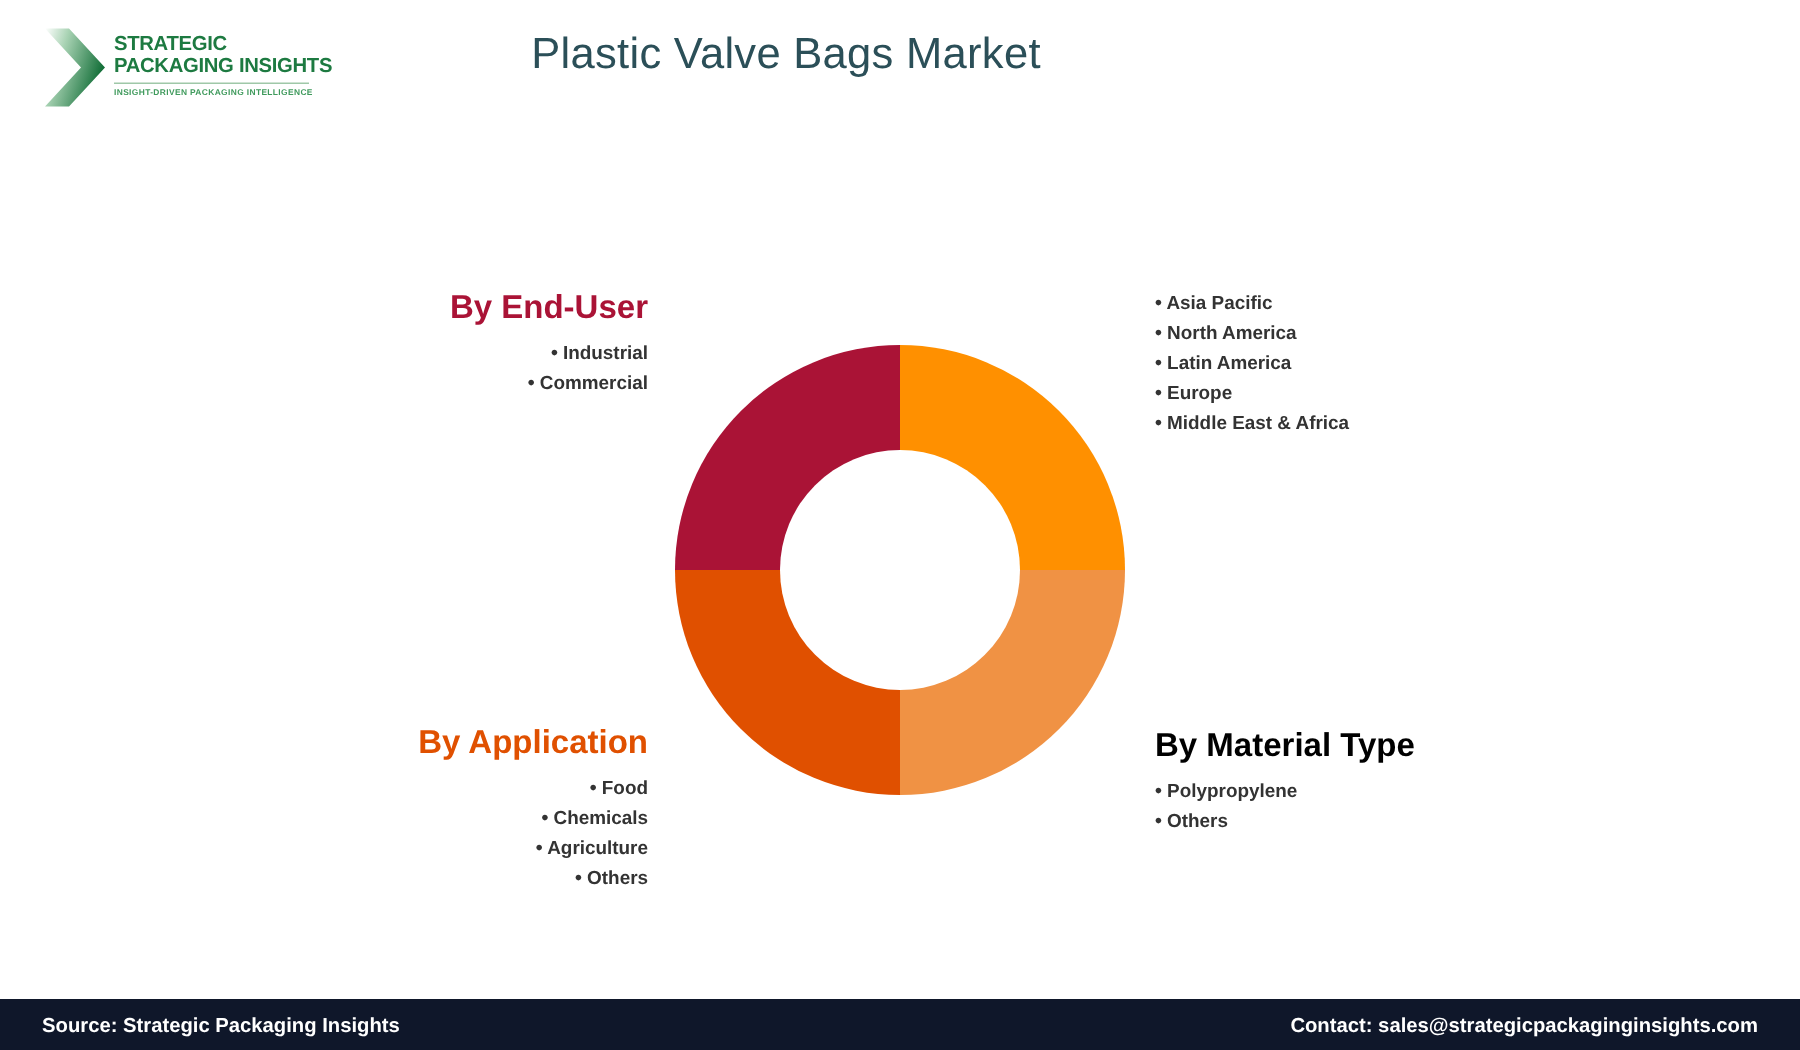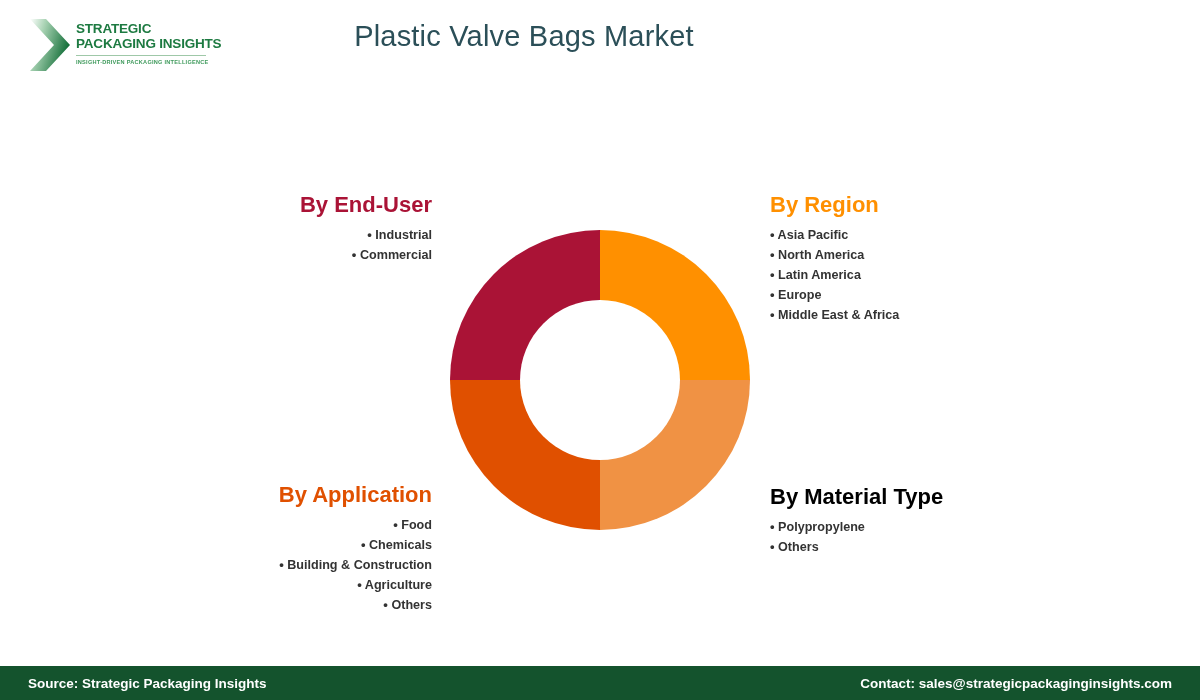--- a/index.html
+++ b/index.html
@@ -185,45 +185,43 @@
 
 <div class="cat align-right" id="cat-end-user">
   <div class="cat-title" style="color: rgb(170, 19, 54);">By End-User</div>
   <ul class="cat-list">
     <li><span class="bullet">•</span> <span>Industrial</span></li>
     <li><span class="bullet">•</span> <span>Commercial</span></li>
   </ul>
 </div>
 
 <div class="cat align-left" id="cat-region">
-  <div class="cat-title" style="color: rgb(255, 144, 0);">By Region</div>
   <ul class="cat-list">
     <li><span class="bullet">•</span> <span>Asia Pacific</span></li>
     <li><span class="bullet">•</span> <span>North America</span></li>
     <li><span class="bullet">•</span> <span>Latin America</span></li>
     <li><span class="bullet">•</span> <span>Europe</span></li>
     <li><span class="bullet">•</span> <span>Middle East &amp; Africa</span></li>
   </ul>
 </div>
 
 <div class="cat align-right" id="cat-application">
   <div class="cat-title" style="color: rgb(224, 80, 0);">By Application</div>
   <ul class="cat-list">
     <li><span class="bullet">•</span> <span>Food</span></li>
     <li><span class="bullet">•</span> <span>Chemicals</span></li>
-    <li><span class="bullet">•</span> <span>Building &amp; Construction</span></li>
     <li><span class="bullet">•</span> <span>Agriculture</span></li>
     <li><span class="bullet">•</span> <span>Others</span></li>
   </ul>
 </div>
 
 <div class="cat align-left" id="cat-material">
   <div class="cat-title">By Material Type</div>
   <ul class="cat-list">
     <li><span class="bullet">•</span> <span>Polypropylene</span></li>
     <li><span class="bullet">•</span> <span>Others</span></li>
   </ul>
 </div>
 
-<div id="footer" style="background: #14532d;">
+<div id="footer" style="background: #0f172a;">
   <div class="footer-text">Source: Strategic Packaging Insights</div>
   <div class="footer-text">Contact: sales@strategicpackaginginsights.com</div>
 </div>
 
 </body></html>

